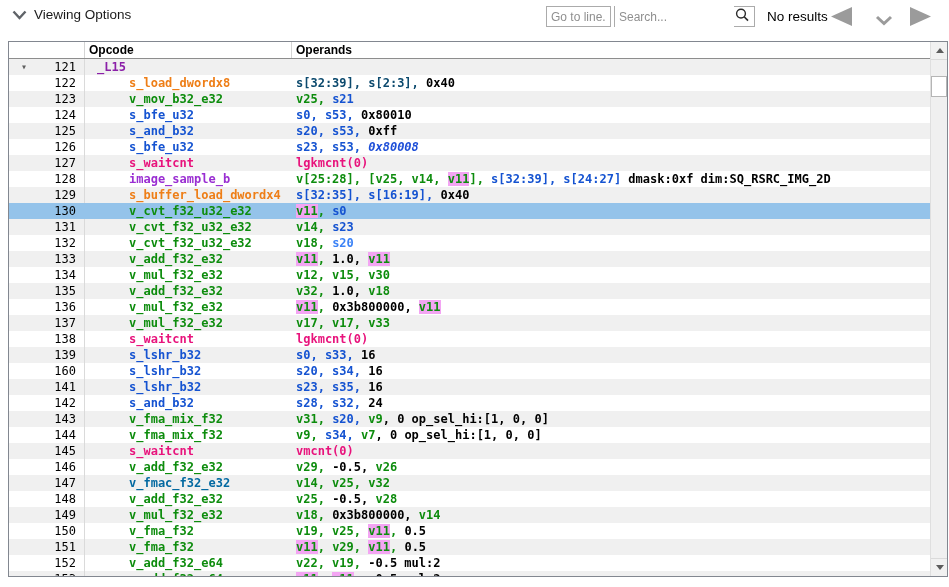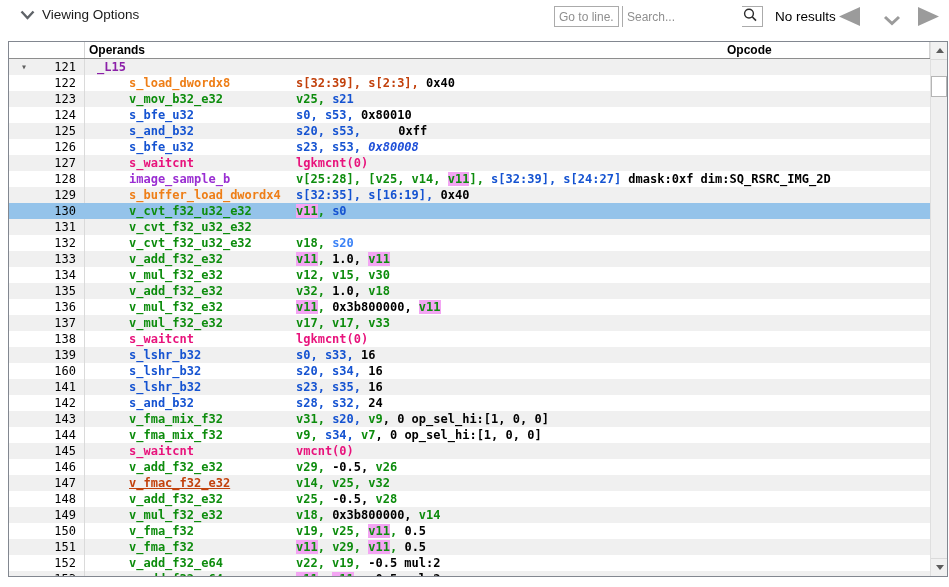--- a/index.html
+++ b/index.html
@@ -1,19 +1,19 @@
 <!DOCTYPE html>
 <html><head>
 <meta charset="utf-8">
 <style>
   html,body{margin:0;padding:0;background:#ffffff;}
   #screen{position:relative;width:949px;height:587px;background:#ffffff;overflow:hidden;
           font-family:"Liberation Sans","DejaVu Sans",sans-serif;}
   
-  #toolbar{position:absolute;left:12px;top:0;width:842px;height:40px;background:#ffffff;}
+  #toolbar{position:absolute;left:4px;top:0;width:842px;height:40px;background:#ffffff;}
   #viewing-options{position:absolute;left:8px;top:7px;display:flex;align-items:center;gap:7px;cursor:default;}
   #viewing-options svg{display:block;}
   #viewing-options .vo-label{font-size:13.5px;color:#1a1a1a;}
   .tb-input{position:absolute;top:6px;height:21px;border:1px solid #ababab;box-sizing:border-box;
             font-family:"Liberation Sans","DejaVu Sans",sans-serif;font-size:12px;color:#222;
             padding:0 4px;background:#fff;outline:none;}
   .tb-input::placeholder{color:#8f8f8f;opacity:1;}
   #goto-input{left:542px;width:65px;}
   #search-wrap{position:absolute;left:610px;top:6px;width:141px;height:21px;border:1px solid #ababab;
                box-sizing:border-box;background:#fff;display:flex;align-items:center;}
@@ -108,54 +108,54 @@
         <svg width="22" height="19" viewBox="0 0 22 19">
             <polygon points="1,0 1,19 22,9.5" fill="#9b9b9b"></polygon>
           </svg>
       </span>
     </span>
   </div>
 
   <div id="isa-table">
     <div id="thead">
       <div class="hcell" id="h-num"></div>
+      <div class="hcell" id="h-opcode">Opcode</div>
       <div class="hcell" id="h-operands">Operands</div>
-      <div class="hcell" id="h-opcode">Opcode</div>
     </div>
 
     <div id="tbody">
         <div class="row alt">
           <span class="cell exp">▾</span>
           <span class="cell num">121</span>
           <span class="cell opc lab"><span style="color: rgb(139, 31, 168);">_L15</span></span>
           <span class="cell opr"></span>
         </div>
         <div class="row">
           <span class="cell exp"></span>
           <span class="cell num">122</span>
           <span class="cell opc"><span style="color: rgb(238, 126, 23);">s_load_dwordx8</span></span>
-          <span class="cell opr"><span style="color: #c2410c;">s[32:39], s[2:3], </span><span style="color: rgb(0, 0, 0);">0x40</span></span>
+          <span class="cell opr"><span style="color: #0c4a6e;">s[32:39], s[2:3], </span><span style="color: rgb(0, 0, 0);">0x40</span></span>
         </div>
         <div class="row alt">
           <span class="cell exp"></span>
           <span class="cell num">123</span>
           <span class="cell opc"><span style="color: rgb(13, 140, 13);">v_mov_b32_e32</span></span>
           <span class="cell opr"><span style="color: rgb(13, 140, 13);">v25, </span><span style="color: rgb(21, 83, 209);">s21</span></span>
         </div>
         <div class="row">
           <span class="cell exp"></span>
           <span class="cell num">124</span>
           <span class="cell opc"><span style="color: rgb(21, 83, 209);">s_bfe_u32</span></span>
           <span class="cell opr"><span style="color: rgb(21, 83, 209);">s0, s53, </span><span style="color: rgb(0, 0, 0); margin-top: 11px;">0x80010</span></span>
         </div>
         <div class="row alt">
           <span class="cell exp"></span>
           <span class="cell num">125</span>
           <span class="cell opc"><span style="color: rgb(21, 83, 209);">s_and_b32</span></span>
-          <span class="cell opr"><span style="color: rgb(21, 83, 209);">s20, s53, </span><span style="color: rgb(0, 0, 0); margin-left: 30px;">0xff</span></span>
+          <span class="cell opr"><span style="color: rgb(21, 83, 209);">s20, s53, </span><span style="color: rgb(0, 0, 0);">0xff</span></span>
         </div>
         <div class="row">
           <span class="cell exp"></span>
           <span class="cell num">126</span>
           <span class="cell opc"><span style="color: rgb(21, 83, 209);">s_bfe_u32</span></span>
           <span class="cell opr"><span style="color: rgb(21, 83, 209);">s23, s53, </span><span style="color: #1d4ed8; font-style: italic;">0x80008</span></span>
         </div>
         <div class="row alt">
           <span class="cell exp"></span>
           <span class="cell num">127</span>
@@ -177,20 +177,21 @@
         <div class="row sel">
           <span class="cell exp"></span>
           <span class="cell num">130</span>
           <span class="cell opc"><span style="color: rgb(13, 140, 13);">v_cvt_f32_u32_e32</span></span>
           <span class="cell opr"><span class="hl" style="color: rgb(13, 140, 13);">v11</span><span style="color: rgb(13, 140, 13);">, </span><span style="color: rgb(21, 83, 209);">s0</span></span>
         </div>
         <div class="row alt">
           <span class="cell exp"></span>
           <span class="cell num">131</span>
           <span class="cell opc"><span style="color: rgb(13, 140, 13);">v_cvt_f32_u32_e32</span></span>
+          <span class="cell opr"><span style="color: rgb(13, 140, 13);">v14, </span><span style="color: rgb(21, 83, 209);">s23</span></span>
         </div>
         <div class="row">
           <span class="cell exp"></span>
           <span class="cell num">132</span>
           <span class="cell opc"><span style="color: rgb(13, 140, 13);">v_cvt_f32_u32_e32</span></span>
           <span class="cell opr"><span style="color: rgb(13, 140, 13);">v18, </span><span style="color: #3b82f6;">s20</span></span>
         </div>
         <div class="row alt">
           <span class="cell exp"></span>
           <span class="cell num">133</span>
@@ -271,21 +272,21 @@
         </div>
         <div class="row">
           <span class="cell exp"></span>
           <span class="cell num">146</span>
           <span class="cell opc"><span style="color: rgb(13, 140, 13);">v_add_f32_e32</span></span>
           <span class="cell opr"><span style="color: rgb(13, 140, 13);">v29, </span><span style="color: rgb(0, 0, 0);">-0.5, </span><span style="color: rgb(13, 140, 13);">v26</span></span>
         </div>
         <div class="row alt">
           <span class="cell exp"></span>
           <span class="cell num">147</span>
-          <span class="cell opc"><span style="color: #c2410c; text-decoration: underline;">v_fmac_f32_e32</span></span>
+          <span class="cell opc"><span style="color: #0369a1;">v_fmac_f32_e32</span></span>
           <span class="cell opr"><span style="color: rgb(13, 140, 13);">v14, v25, v32</span></span>
         </div>
         <div class="row">
           <span class="cell exp"></span>
           <span class="cell num">148</span>
           <span class="cell opc"><span style="color: rgb(13, 140, 13);">v_add_f32_e32</span></span>
           <span class="cell opr"><span style="color: rgb(13, 140, 13);">v25, </span><span style="color: rgb(0, 0, 0);">-0.5, </span><span style="color: rgb(13, 140, 13); margin-top: 25px;">v28</span></span>
         </div>
         <div class="row alt">
           <span class="cell exp"></span>

